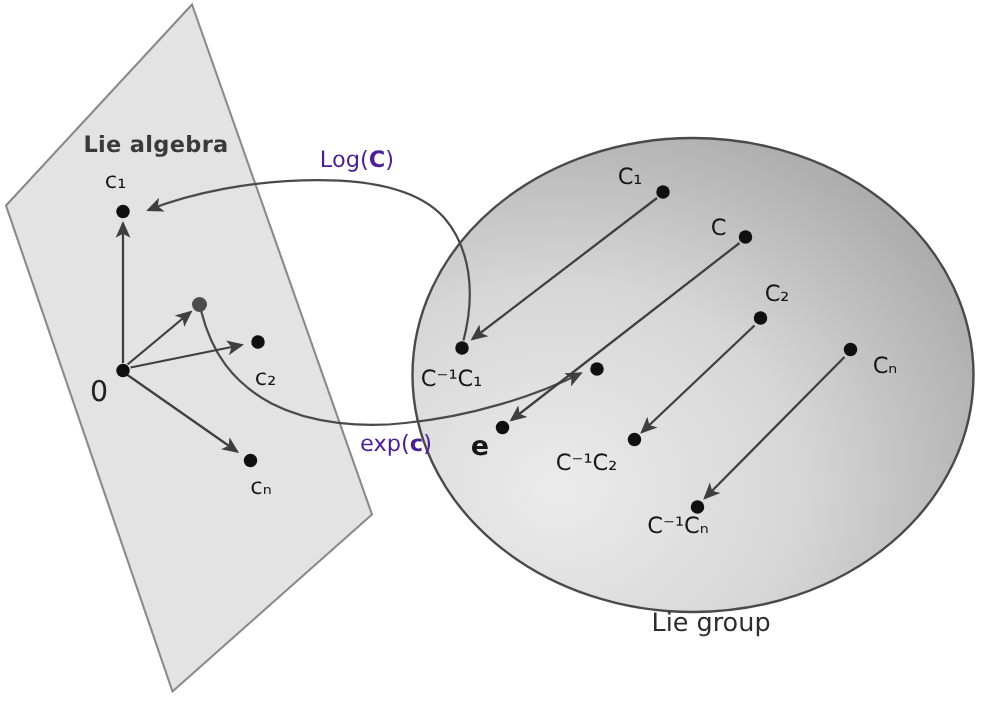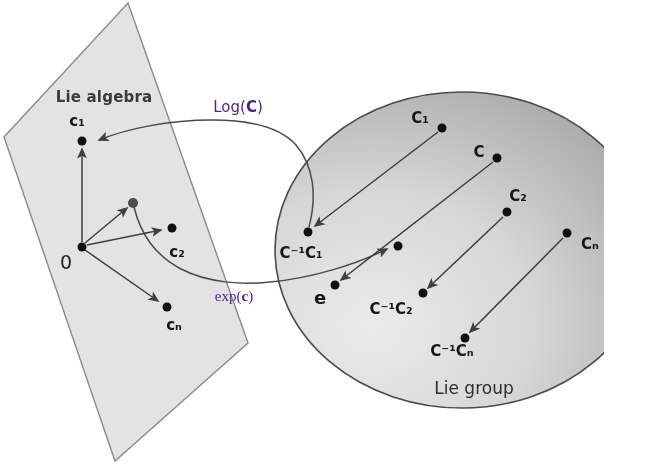--- a/index.html
+++ b/index.html
@@ -10,33 +10,33 @@
     --ellipse_mid:#d6d6d6;
     --ellipse_dark:#8d8d8d;
     --line_color:#3f3f3f;
     --dot_color:#101010;
     --gray_dot:#4d4d4d;
     --text_color:#161616;
     --muted_text:#3a3a3a;
   }
   html,body{margin:0;padding:0;}
   body{font-family:"DejaVu Sans","Liberation Sans",sans-serif;background:#fff;}
-  .stage{position:relative;width:604px;height:473px;background:var(--background);overflow:hidden;}
+  .stage{position:relative;width:660px;height:473px;background:var(--background);overflow:hidden;}
   .stage svg{position:absolute;left:0;top:0;}
   .plane{fill:var(--plane_fill);stroke:var(--plane_stroke);stroke-width:1.4;}
   .manifold{stroke:#4a4a4a;stroke-width:1.6;}
   .arrow-line{stroke:var(--line_color);stroke-width:1.5;fill:none;}
   .map-curve{stroke:#4a4a4a;stroke-width:1.5;fill:none;}
   .dot{fill:var(--dot_color);stroke:none;}
   .dot-gray{fill:var(--gray_dot);stroke:none;}
   .arrowhead{fill:var(--line_color);}
   .label{position:absolute;transform:translate(-50%,-50%);white-space:nowrap;line-height:1;}
   .title-label{font-size:15px;font-weight:700;color:var(--muted_text);letter-spacing:.2px;}
-  .group-title{font-size:17px;font-weight:400;color:#2d2d2d;}
-  .pt-label{font-size:15px;font-weight:700;color:var(--text_color);}
+  .group-title{font-size:17px;font-weight:400;color:#2d2d2d;margin-top:28px;}
+  .pt-label{font-size:15px;font-weight:400;color:var(--text_color);}
   .e-label{font-size:18px;font-weight:700;color:var(--text_color);}
   .zero-label{font-size:19px;font-weight:400;color:#222;}
   .map-label{font-size:15px;font-weight:400;color:#4c1d95;}
   .map-label b{font-weight:700;}
 </style>
 </head>
 <body>
 
 <div class="stage">
 
@@ -84,21 +84,21 @@
     <circle class="dot" cx="398" cy="246" r="4.5"></circle>
     <circle class="dot" cx="335" cy="285" r="4.5"></circle>
     <circle class="dot" cx="423" cy="293" r="4.5"></circle>
     <circle class="dot" cx="465" cy="338" r="4.5"></circle>
   </svg>
 
   <div class="label title-label" style="left:104px;top:97px;">Lie algebra</div>
   <div class="label group-title" style="left:474px;top:388px;">Lie group</div>
 
   <div class="label map-label" style="left:238px;top:107px;"><span>Log(</span><b>C</b><span>)</span></div>
-  <div class="label map-label" style="left:234px;top:296px;font-family:Liberation Serif, serif;"><span>exp(</span><b>c</b><span>)</span></div>
+  <div class="label map-label" style="left:264px;top:296px;"><span>exp(</span><b>c</b><span>)</span></div>
 
   <div class="label zero-label" style="left:66px;top:262px;">0</div>
   <div class="label pt-label" style="left:77px;top:121px;">c₁</div>
   <div class="label pt-label" style="left:177px;top:252px;">c₂</div>
   <div class="label pt-label" style="left:174px;top:325px;">cₙ</div>
 
   <div class="label pt-label" style="left:420px;top:118px;">C₁</div>
   <div class="label pt-label" style="left:479px;top:152px;">C</div>
   <div class="label pt-label" style="left:518px;top:196px;">C₂</div>
   <div class="label pt-label" style="left:590px;top:244px;">Cₙ</div>

